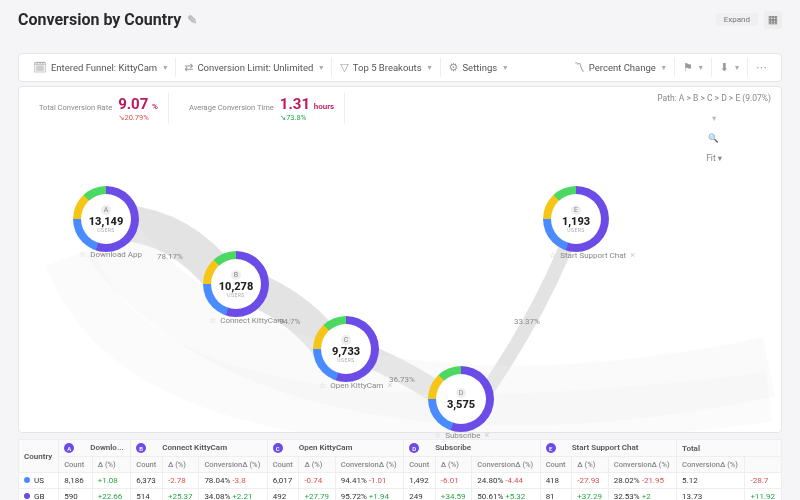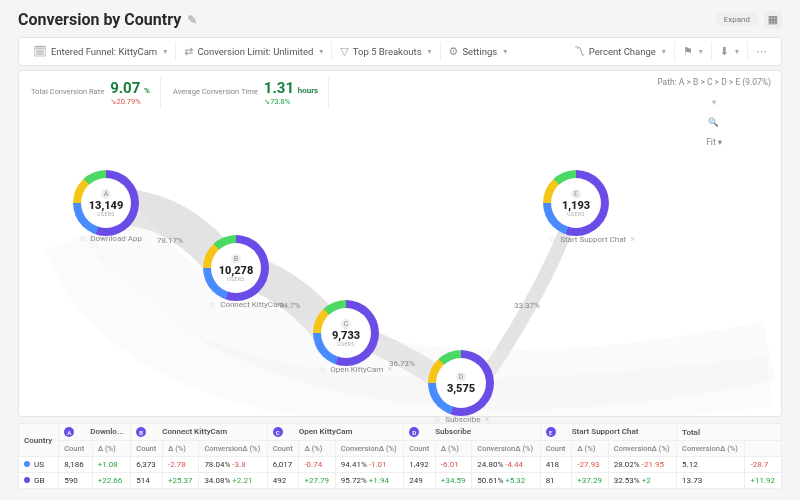--- a/index.html
+++ b/index.html
@@ -1,37 +1,37 @@
 <!DOCTYPE html>
 <html><head>
 <meta charset="utf-8">
 <style>
 * { box-sizing: border-box; margin: 0; padding: 0; }
 body { font-family: -apple-system, BlinkMacSystemFont, "Segoe UI", Roboto, sans-serif; background: #f5f5f7; color: #333; font-size: 11px; width: 800px; height: 500px; overflow: hidden; }
 .page { padding: 10px 18px; }
-.header { display: flex; align-items: center; justify-content: space-between; margin-bottom: 8px; }
+.header { display: flex; align-items: center; justify-content: space-between; margin-bottom: 24px; }
 .title { font-size: 16px; font-weight: 700; color: #2a2a2a; display: flex; align-items: center; gap: 6px; }
 .title .edit { color: #bbb; font-size: 12px; }
 .header-right { display: flex; gap: 6px; align-items: center; }
 .pill-btn { background: #efefef; color: #777; font-size: 8px; padding: 2px 8px; border-radius: 3px; }
 .icon-sq { width: 18px; height: 18px; background: #eee; border-radius: 3px; display: flex; align-items: center; justify-content: center; color: #777; }
 
 .toolbar { display: flex; align-items: center; background: #fff; border: 1px solid #e5e5e5; border-radius: 4px; padding: 4px 6px; margin-bottom: 4px; font-size: 9.5px; color: #555; }
 .tool { display: flex; align-items: center; gap: 4px; padding: 3px 8px; border-right: 1px solid #eee; white-space: nowrap; }
 .tool:last-child { border-right: none; }
 .tool .ico { color: #999; font-size: 11px; }
 .tool .chev { color: #aaa; font-size: 8px; margin-left: 2px; }
 .spacer { flex: 1; }
 .tool.noborder { border-right: none; }
 
 .canvas-wrap { background: #fff; border: 1px solid #e5e5e5; border-radius: 4px; padding: 6px 10px 0 10px; }
 .metrics { display: flex; gap: 10px; align-items: flex-start; }
-.metric { border-right: 1px solid #eee; padding: 2px 10px 2px 2px; display: flex; gap: 6px; align-items: center; }
+.metric { border-right: 1px solid #eee; padding: 2px 10px 2px 2px; display: flex; gap: 6px; align-items: center; margin-left: 8px; }
 .metric-label { font-size: 7.5px; color: #888; text-align: right; line-height: 1.1; }
-.metric-val { font-size: 15px; font-weight: 700; color: #15803d; }
+.metric-val { font-size: 15px; font-weight: 700; color: #be185d; }
 .metric-val .unit { font-size: 8px; font-weight: 600; }
 .delta-down { color: #d9534f; font-size: 7.5px; }
 .delta-up { color: #28a745; font-size: 7.5px; }
 .canvas-tools { margin-left: auto; display: flex; gap: 10px; font-size: 8.5px; color: #888; align-items: center; flex-direction: column; }
 
 .funnel { position: relative; height: 265px; margin-top: 4px; }
 
 .node { position: absolute; text-align: center; }
 .donut { width: 54px; height: 54px; border-radius: 50%; background: #fff; display: flex; flex-direction: column; align-items: center; justify-content: center; position: relative; }
 .donut::before { content: ""; position: absolute; inset: -6px; border-radius: 50%; background: conic-gradient(#6b4ce6 0 55%, #4a8cff 55% 75%, #f5c518 75% 88%, #4bd964 88% 100%); }

